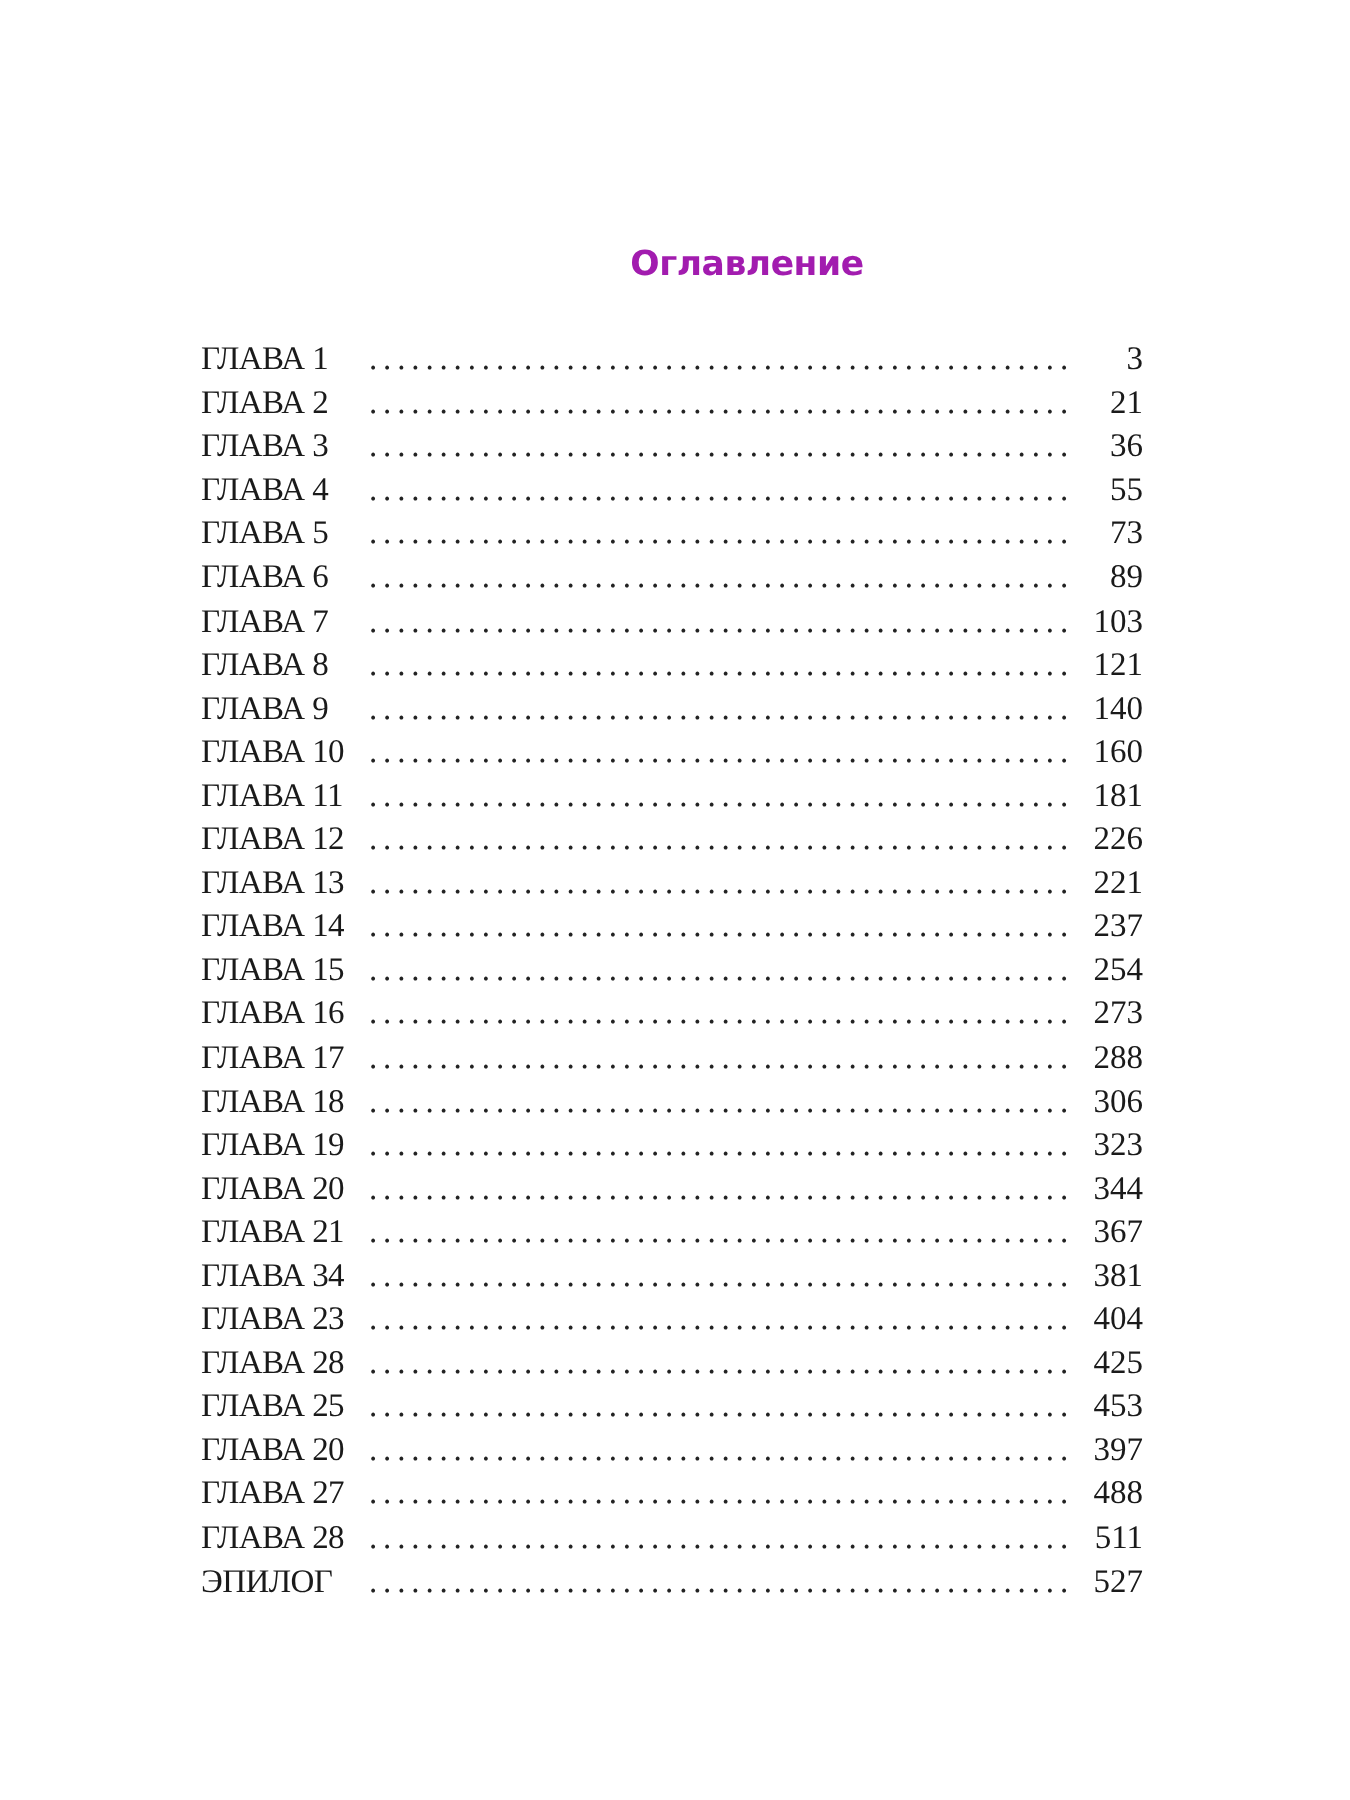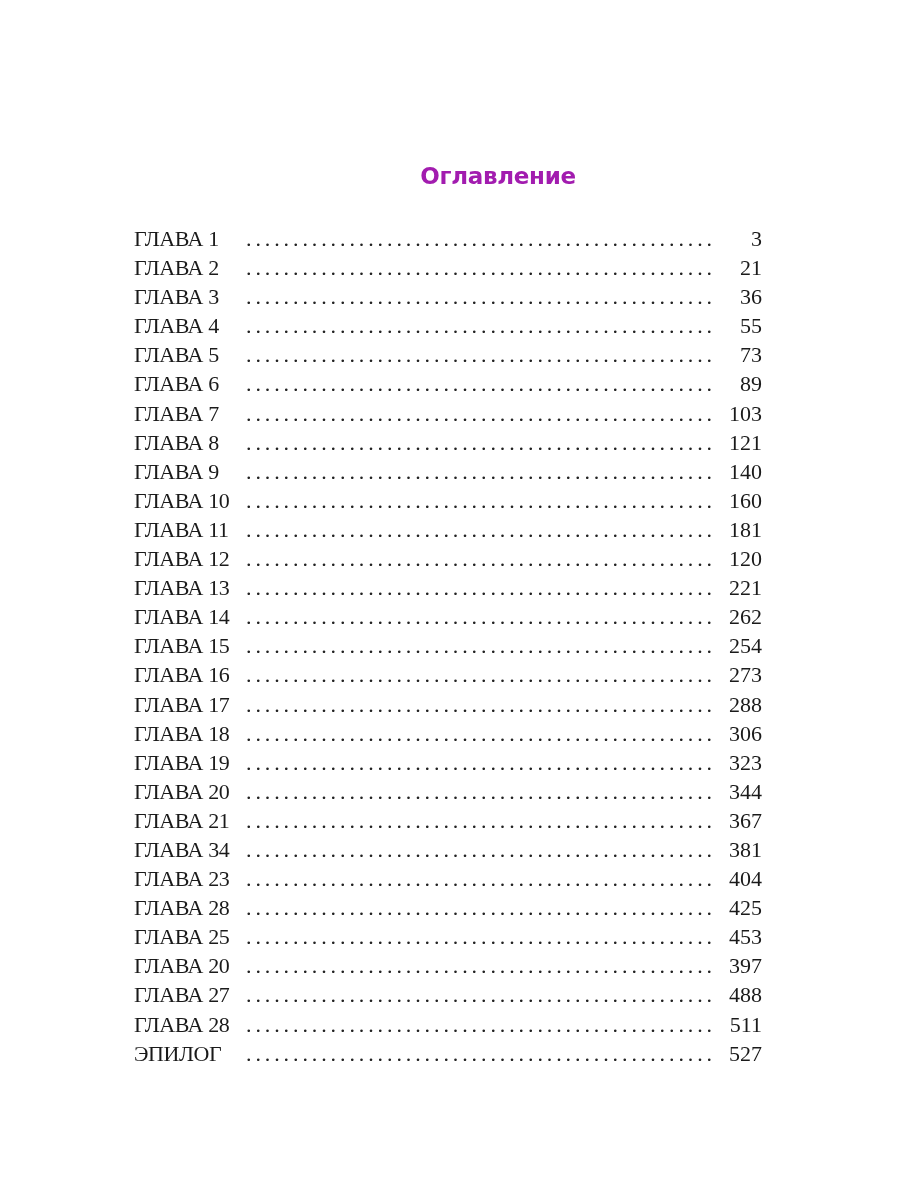--- a/index.html
+++ b/index.html
@@ -116,31 +116,31 @@
     <span class="toc-page">160</span>
   </li>
     <li class="toc-row">
     <span class="toc-label">ГЛАВА 11</span>
     <span class="toc-dots">.......................................................................</span>
     <span class="toc-page">181</span>
   </li>
     <li class="toc-row">
     <span class="toc-label">ГЛАВА 12</span>
     <span class="toc-dots">.......................................................................</span>
-    <span class="toc-page">120</span>
+    <span class="toc-page">226</span>
   </li>
     <li class="toc-row">
     <span class="toc-label">ГЛАВА 13</span>
     <span class="toc-dots">.......................................................................</span>
     <span class="toc-page">221</span>
   </li>
     <li class="toc-row">
     <span class="toc-label">ГЛАВА 14</span>
     <span class="toc-dots">.......................................................................</span>
-    <span class="toc-page">262</span>
+    <span class="toc-page">237</span>
   </li>
     <li class="toc-row">
     <span class="toc-label">ГЛАВА 15</span>
     <span class="toc-dots">.......................................................................</span>
     <span class="toc-page">254</span>
   </li>
     <li class="toc-row">
     <span class="toc-label">ГЛАВА 16</span>
     <span class="toc-dots">.......................................................................</span>
     <span class="toc-page">273</span>

